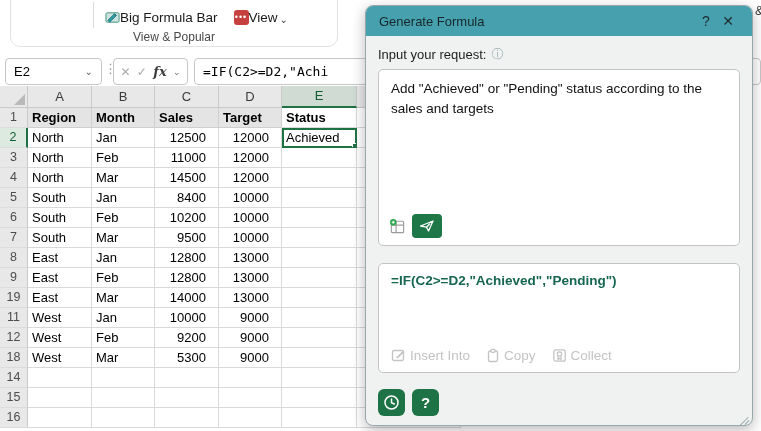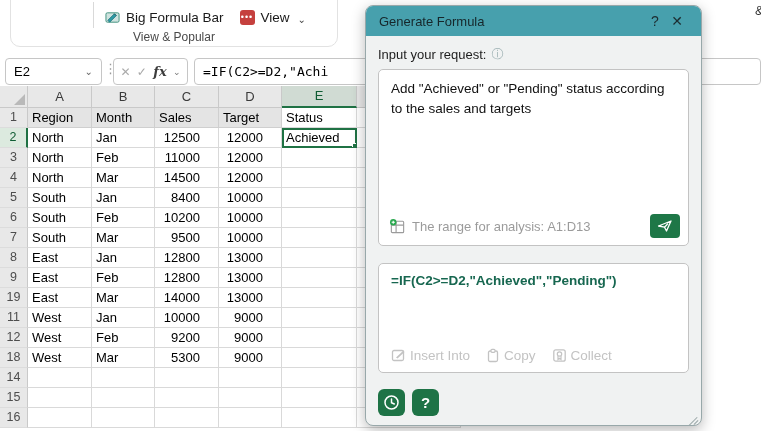--- a/index.html
+++ b/index.html
@@ -10,21 +10,21 @@
   }
   
   .ribbon-frag-left { position:absolute; left:26px; top:-9px; font-size:14px; color:#333; }
   .ribbon-frag-right { position:absolute; left:755px; top:3px; font-size:13px; color:#333; }
   .ribbon-box {
     position:absolute; left:10px; top:-10px; width:328px; height:57px;
     border:1px solid #e2e2e2; border-radius:0 0 10px 10px; background:#fff;
   }
   .ribbon-divider { position:absolute; left:82px; top:11px; width:1px; height:26px; background:#d9d9d9; }
   .ribbon-items { position:absolute; left:90px; top:15px; display:flex; align-items:center; gap:8px; height:22px; }
-  .ribbon-item { display:flex; align-items:flex-end; gap:6px; font-size:13.5px; color:#1a1a1a; padding:2px 4px; cursor:default; }
+  .ribbon-item { display:flex; align-items:flex-end; font-size:13.5px; color:#1a1a1a; padding:2px 4px; cursor:default; }
   .ribbon-group-label { position:absolute; left:0; right:0; bottom:2px; text-align:center; font-size:12px; color:#494949; }
   .icon-bfb { width:15px; height:15px; display:inline-block; }
   .icon-view { width:15px; height:15px; border-radius:3px; background:#c5403e; color:#fff; display:inline-flex; align-items:center; justify-content:center; font-size:9px; letter-spacing:1px; line-height:1; }
   .chev { font-size:10px; color:#444; margin-left:2px; }
   
   .fbar { position:absolute; left:0; top:50px; width:761px; height:36px; background:#fff; }
   .namebox {
     position:absolute; left:5px; top:8px; width:97px; height:27px;
     border:1px solid #c6c6c6; border-radius:4px; background:#fff;
     display:flex; align-items:center; padding:0 8px; font-size:13px;
@@ -64,28 +64,28 @@
     position:absolute; left:0; top:0; width:28px; height:20px; background:#e8e8e8;
     border-right:1px solid #c9c9c9; border-bottom:1px solid #dcdcdc;
     font-size:12.5px; color:#4d4d4d; text-align:center; line-height:19px;
   }
   .row-hdr.sel { background:#dceadf; color:#0f5c33; border-right:2px solid #1f7244; }
   .g-cell {
     position:absolute; top:0; height:20px; background:#fff;
     border-right:1px solid #d9d9d9; border-bottom:1px solid #d9d9d9;
     font-size:13px; color:#000; line-height:19px; padding:0 4px; overflow:hidden; white-space:nowrap;
   }
-  .g-cell.hdr { font-weight:normal; }
+  .g-cell.hdr { font-weight:bold; }
   .g-cell.fill { background:#e4e4e4; border-right-color:#cfcfcf; border-bottom-color:#cfcfcf; }
-  .g-cell.num { text-align:right; padding-right:18px; }
+  .g-cell.num { text-align:right; padding-right:12px; }
   .g-cell.active { outline:2px solid #1f7244; outline-offset:-2px; z-index:2; }
   .fill-handle { position:absolute; right:-1px; bottom:-1px; width:5px; height:5px; background:#1f7244; border:1px solid #fff; z-index:3; }
   
   .dialog {
-    position:absolute; left:365px; top:5px; width:337px; height:421px;
+    position:absolute; left:365px; top:5px; width:388px; height:421px;
     background:#f0f2f2; border:1px solid #98a8aa; border-radius:8px;
     box-shadow:0 4px 14px rgba(0,0,0,0.28); overflow:hidden; z-index:10;
   }
   .dlg-title {
     height:30px; background:#47a0ad; display:flex; align-items:center; padding:0 13px;
     font-size:13px; color:#16262a;
   }
   .dlg-title .t { flex:1; }
   .dlg-help, .dlg-close { color:#1c2c30; font-size:14px; width:22px; text-align:center; cursor:pointer; }
   .dlg-body { position:relative; padding:10px 12px 0 12px; height:391px; }
@@ -347,21 +347,20 @@
       <div class="req-box">
         <div class="req-text">Add "Achieved" or "Pending" status according to the sales and targets</div>
         <div class="req-bottom">
           <svg class="range-ic" viewBox="0 0 18 18">
             <rect x="2.5" y="3.5" width="13" height="12" rx="1" fill="none" stroke="#9b9b9b" stroke-width="1.2"></rect>
             <line x1="2.5" y1="7.5" x2="15.5" y2="7.5" stroke="#9b9b9b" stroke-width="1.2"></line>
             <line x1="7.5" y1="3.5" x2="7.5" y2="15.5" stroke="#9b9b9b" stroke-width="1.2"></line>
             <circle cx="4.5" cy="4.5" r="3.4" fill="#2aa84f"></circle>
             <path d="M4.5 2.8 v3.4 M2.8 4.5 h3.4" stroke="#fff" stroke-width="1.1"></path>
           </svg>
-          <span class="range-text">The range for analysis: A1:D13</span>
           <div class="send-btn">
             <svg width="16" height="14" viewBox="0 0 16 14">
               <path d="M1.5 7 L14 2 L9.5 12 L7.5 8.2 Z" fill="none" stroke="#fff" stroke-width="1.3" stroke-linejoin="round"></path>
               <line x1="7.5" y1="8.2" x2="11" y2="4.5" stroke="#fff" stroke-width="1.3"></line>
             </svg>
           </div>
         </div>
       </div>
       <div class="res-box">
         <div class="res-formula">=IF(C2&gt;=D2,"Achieved","Pending")</div>

